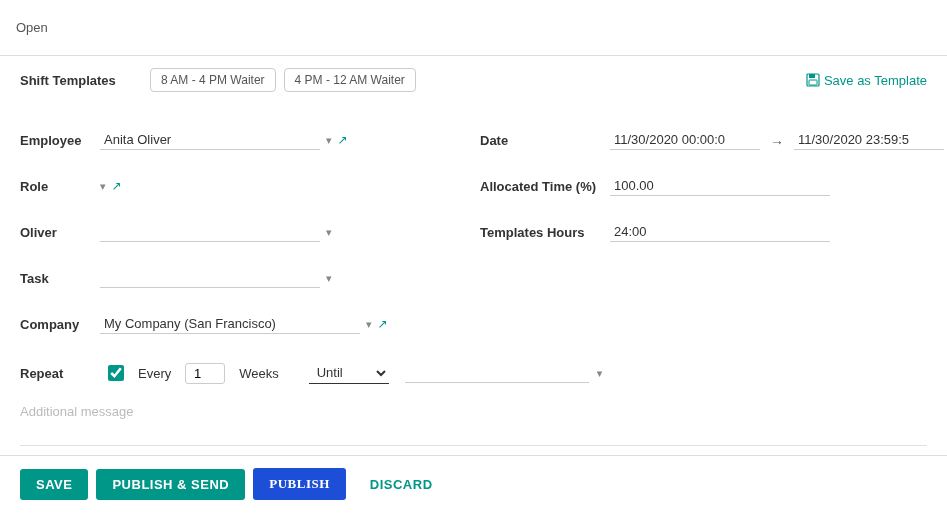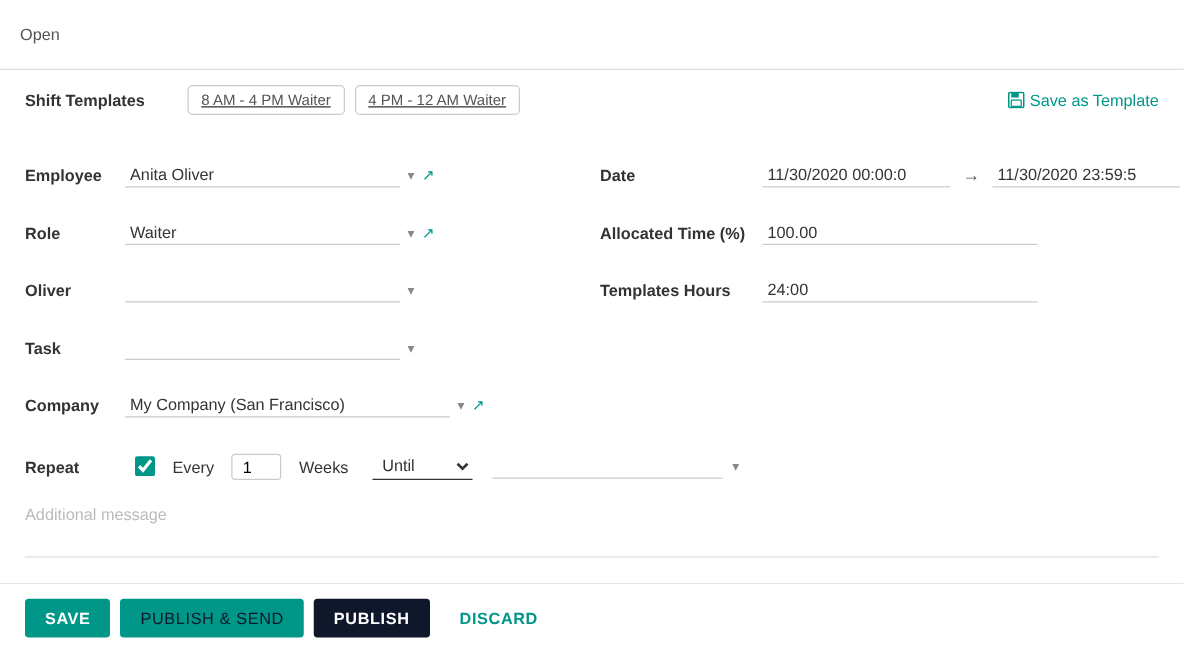--- a/index.html
+++ b/index.html
@@ -35,21 +35,20 @@
       font-weight: 600;
       color: #333;
       min-width: 130px;
       font-size: 13px;
     }
 
     .template-tags {
       display: flex;
       gap: 8px;
       flex: 1;
-      text-decoration: underline;
     }
 
     .template-tag {
       border: 1px solid #ccc;
       border-radius: 4px;
       padding: 4px 10px;
       background: #fff;
       font-size: 12px;
       color: #555;
       cursor: pointer;
@@ -206,58 +205,59 @@
     }
 
     .bottom-bar {
       background: #fff;
       border-top: 1px solid #ddd;
       padding: 12px 20px;
       display: flex;
       align-items: center;
       gap: 8px;
       position: fixed;
-      bottom: 0;
+      bottom: 10px;
       width: 947px;
     }
 
     .btn-save {
       background: #009688;
       color: #fff;
       border: none;
       padding: 8px 16px;
       font-size: 13px;
       font-weight: 600;
       border-radius: 3px;
       cursor: pointer;
       letter-spacing: 0.5px;
     }
 
     .btn-publish-send {
       background: #009688;
-      color: #0f172a;
+      color: #ffffff;
       border: none;
       padding: 8px 16px;
       font-size: 13px;
-      font-weight: 400;
+      font-weight: 700;
       border-radius: 3px;
       cursor: pointer;
       letter-spacing: 0.5px;
     }
 
     .btn-publish {
-      background: #0f172a;
+      background: #1d4ed8;
       color: #fff;
       border: none;
       padding: 8px 16px;
       font-size: 13px;
       font-weight: 600;
       border-radius: 3px;
       cursor: pointer;
       letter-spacing: 0.5px;
+      font-family: Liberation Serif, serif;
     }
 
     .btn-discard {
       background: none;
       color: #009688;
       border: none;
       padding: 8px 16px;
       font-size: 13px;
       font-weight: 600;
       cursor: pointer;
@@ -309,21 +309,20 @@
           <div class="field-input-wrap">
             <input class="field-input" type="text" value="Anita Oliver" style="">
             <span class="dropdown-arrow">▾</span>
             <a class="external-link-icon">↗</a>
           </div>
         </div>
 
         <div class="form-row">
           <div class="field-label">Role</div>
           <div class="field-input-wrap">
-            <input class="field-input" type="text" value="Waiter" style="">
             <span class="dropdown-arrow">▾</span>
             <a class="external-link-icon">↗</a>
           </div>
         </div>
 
         <div class="form-row">
           <div class="field-label">Oliver</div>
           <div class="field-input-wrap">
             <input class="field-input" type="text" value="" style="">
             <span class="dropdown-arrow">▾</span>
@@ -378,21 +377,21 @@
     </div>
 
     <div class="repeat-row">
       <div class="field-label">Repeat</div>
       <div class="checkbox-wrap">
         <input type="checkbox" class="checkbox-input" checked="" style="">
       </div>
       <span class="weeks-label" style="margin-left:6px;">Every</span>
       <input type="number" class="repeat-number-input" value="1" style="margin-left: 6px;">
       <span class="weeks-label" style="margin-left:6px;">Weeks</span>
-      <select class="until-select" style="margin-left:11px;">
+      <select class="until-select" style="margin-left:22px;">
         <option>Until</option>
         <option>Forever</option>
         <option>Date</option>
       </select>
       <input type="text" class="until-date-input" value="" style="margin-left: 8px;">
       <span class="dropdown-arrow">▾</span>
     </div>
 
     <div class="additional-message">
       <span style="color:#bbb;">Additional message</span>

